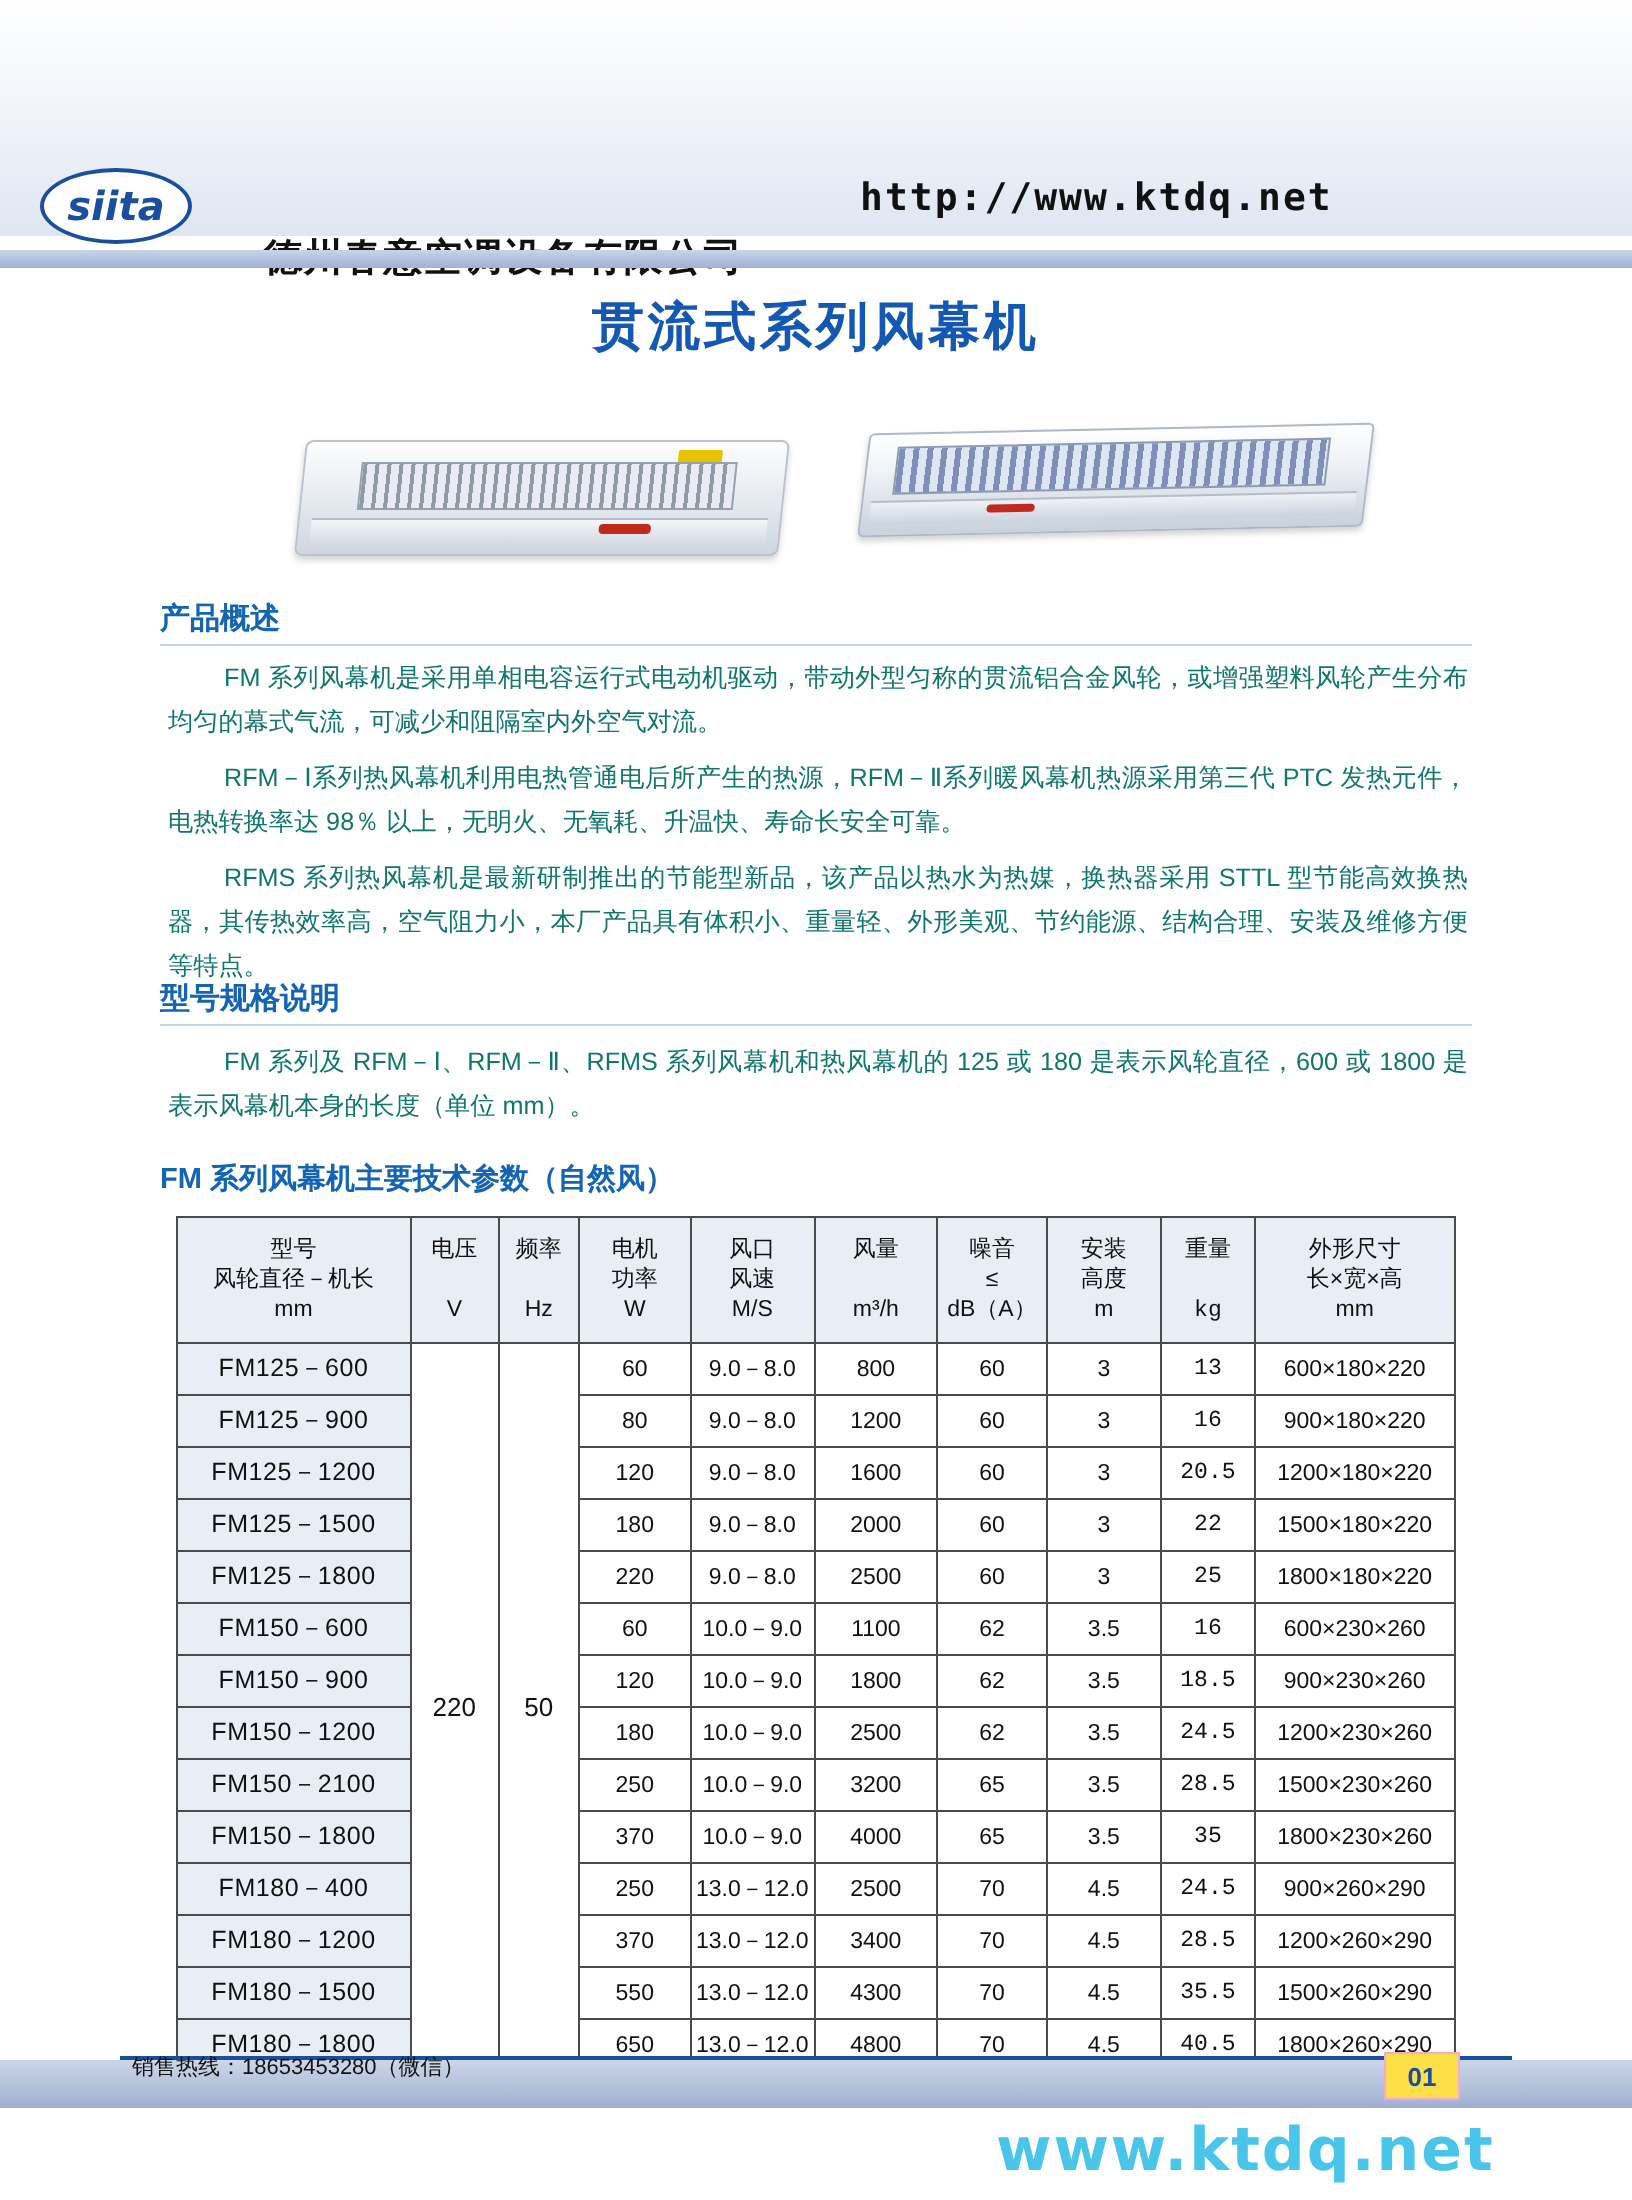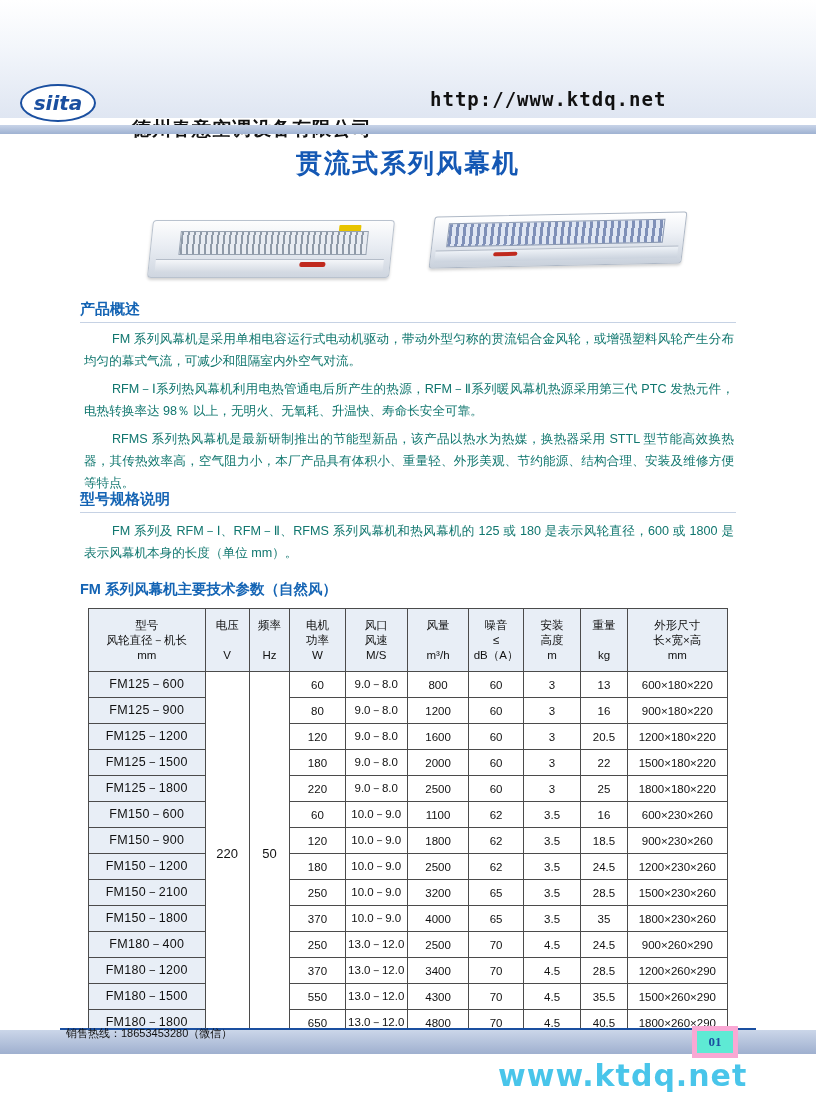--- a/index.html
+++ b/index.html
@@ -153,40 +153,40 @@
     letter-spacing:.3px;
   }
   .col-model{width:118px;}
   .col-v{width:44px;}
   .col-hz{width:40px;}
   .col-w{width:56px;}
   .col-ms{width:62px;}
   .col-flow{width:62px;}
   .col-db{width:54px;}
   .col-h{width:58px;}
-  .col-kg{width:46px;}
+  .col-kg{width:46px;font-family:Liberation Mono, monospace;}
   .col-dim{width:100px;}
 
   
   .footer-line{
     position:absolute;left:60px;top:1028px;width:696px;height:2px;background:#1a4fa0;
   }
   .footer-bar{
     position:absolute;left:0;top:1030px;width:816px;height:24px;
     background:linear-gradient(180deg,#cbd6e9 0%,#9fb0cf 100%);
   }
   .sales-line{
     position:absolute;left:66px;top:1026px;
     font-size:11px;color:#111;
   }
   .page-num{
     position:absolute;left:692px;top:1026px;width:36px;height:22px;
-    border:5px solid #f9a8d4;background:#5eead4;
+    border:1px solid #f9a8d4;background:#fde047;
     display:flex;align-items:center;justify-content:center;
-    font-size:13px;font-weight:bold;color:#1a4fa0;font-family:Liberation Serif, serif;
+    font-size:13px;font-weight:bold;color:#1a4fa0;
   }
   .watermark{
     position:absolute;left:498px;top:1058px;
     font-family:"DejaVu Sans", sans-serif;
     font-size:30px;font-weight:bold;
     color:#49c5ea;
     letter-spacing:1px;
   }
 </style>
 </head>

